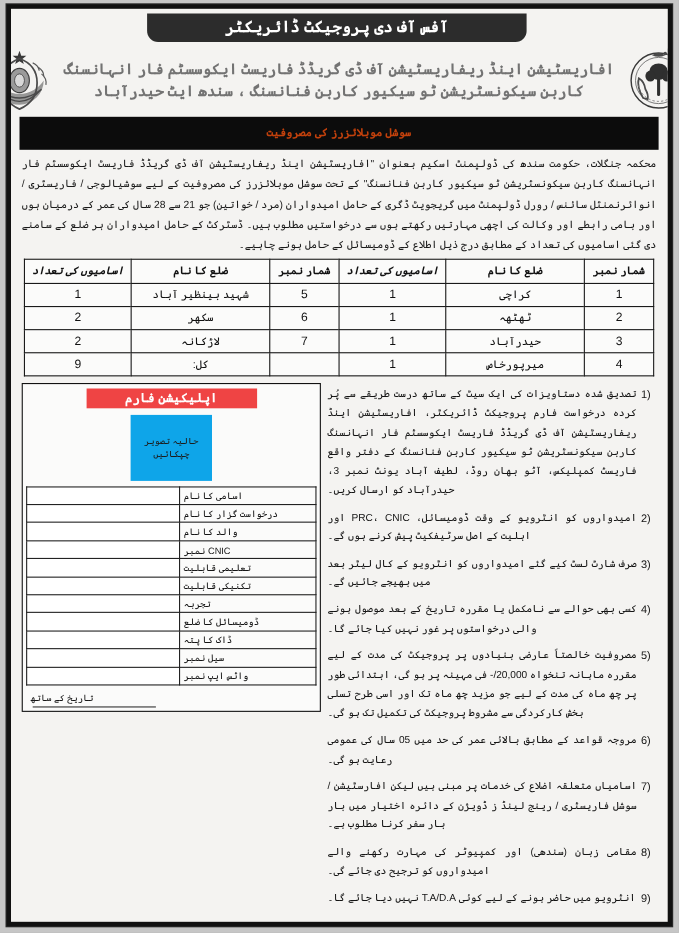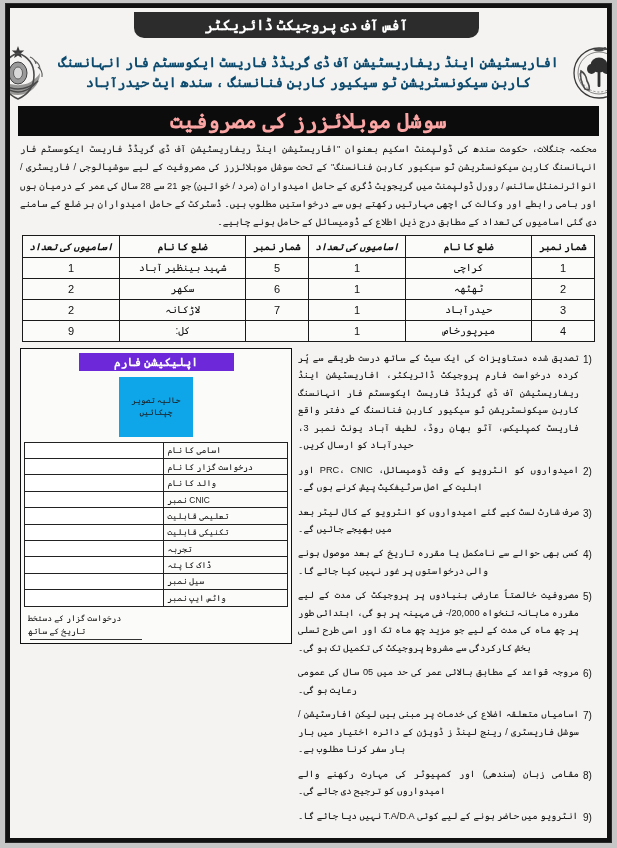--- a/index.html
+++ b/index.html
@@ -67,42 +67,42 @@
     justify-content: center;
     padding: 0 4px 4px 4px;
     height: 62px;
   }
   .org-title {
     flex: 1;
     text-align: center;
     font-size: 13.5px;
     font-weight: bold;
     line-height: 1.45;
-    color: #0c4a6e;
+    color: #737373;
     letter-spacing: -0.3px;
     padding: 0 4px;
   }
   .org-title .ln { display: block; white-space: nowrap; }
 
   
   .emblem {
     width: 72px;
     height: 60px;
     position: relative;
     flex: 0 0 72px;
   }
   .emblem svg { display: block; width: 100%; height: 100%; }
 
   
   .title-band {
     margin: 0 8px;
     height: 30px;
     background: #0c0c0c;
-    color: #fca5a5;
-    font-size: 21px;
+    color: #c2410c;
+    font-size: 10px;
     font-weight: bold;
     text-align: center;
     line-height: 30px;
     letter-spacing: -0.3px;
   }
 
   
   .intro {
     margin: 4px 10px 2px 10px;
     font-size: 9.4px;
@@ -179,21 +179,21 @@
   }
 
   
   .form-box {
     flex: 0 0 272px;
     border: 1.5px solid #111;
     background: #fbfbfa;
     padding: 3px;
   }
   .form-title {
-    background: #6d28d9;
+    background: #ef4444;
     color: #fff;
     font-size: 11.5px;
     font-weight: bold;
     text-align: center;
     height: 18px;
     line-height: 18px;
     width: 155px;
     margin: 1px auto 0 auto;
   }
   .photo-slot {
@@ -431,36 +431,39 @@
               </tr>
               <tr>
                 <td class="lbl">تکنیکی قابلیت</td>
                 <td class="val"></td>
               </tr>
               <tr>
                 <td class="lbl">تجربہ</td>
                 <td class="val"></td>
               </tr>
               <tr>
+                <td class="lbl">ڈومیسائل کا ضلع</td>
+                <td class="val"></td>
+              </tr>
+              <tr>
                 <td class="lbl">ڈاک کا پتہ</td>
                 <td class="val"></td>
               </tr>
               <tr>
                 <td class="lbl">سیل نمبر</td>
                 <td class="val"></td>
               </tr>
               <tr>
                 <td class="lbl">واٹس ایپ نمبر</td>
                 <td class="val"></td>
               </tr>
             </tbody>
           </table>
 
           <div class="sign-area">
-            <div>درخواست گزار کے دستخط</div>
             <div>تاریخ کے ساتھ</div>
             <div class="sign-line"></div>
           </div>
         </div>
       </div>
 
     </div>
   </div>
 </div>
 

